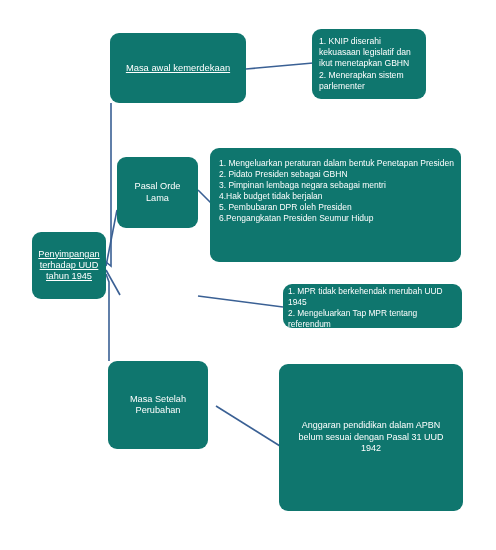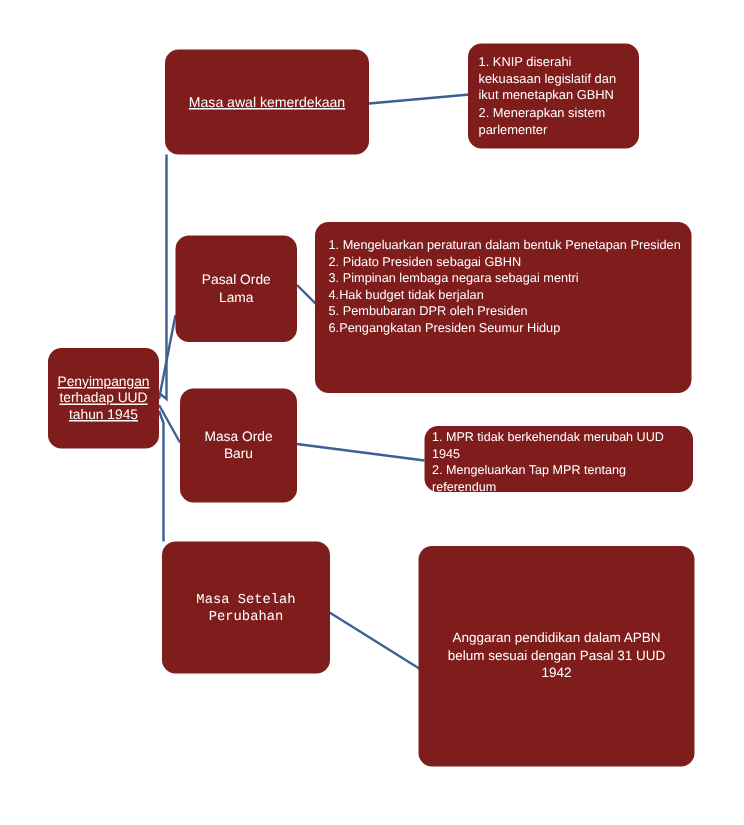--- a/index.html
+++ b/index.html
@@ -21,21 +21,21 @@
   #connectors {
     position: absolute;
     left: 0;
     top: 0;
     width: 496px;
     height: 550px;
     pointer-events: none;
   }
   .node {
     position: absolute;
-    background: #7f1d1d;
+    background: #0f766e;
     color: #ffffff;
     border-radius: 9px;
     box-sizing: border-box;
     display: flex;
     z-index: 2;
   }
   .node .node-text {
     display: block;
     width: 100%;
     white-space: pre-line;
@@ -90,23 +90,22 @@
   #node-ordebaru {
     left: 120px; top: 259px; width: 78px;  height: 76px;
     font-size: 9.2px;
   }
   #node-ordebaru-detail {
     left: 283px; top: 284px; width: 179px; height: 44px;
     font-size: 8.4px;
     padding: 2px 4px 2px 5px;
   }
   #node-setelah {
-    left: 108px; top: 361px; width: 112px; height: 88px;
+    left: 108px; top: 361px; width: 100px; height: 88px;
     font-size: 9.2px;
-    font-family: Liberation Mono, monospace;
   }
   #node-setelah-detail {
     left: 279px; top: 364px; width: 184px; height: 147px;
     font-size: 9.0px;
     padding: 0 10px;
   }
   #node-setelah-detail .node-text {
     text-align: center;
     line-height: 1.30;
   }
@@ -154,23 +153,20 @@
 
   <div class="node listbox" id="node-ordelama-detail">
     <span class="node-text">1. Mengeluarkan peraturan dalam bentuk Penetapan Presiden
 2. Pidato Presiden sebagai GBHN
 3. Pimpinan lembaga negara sebagai mentri
 4.Hak budget tidak berjalan
 5. Pembubaran DPR oleh Presiden
 6.Pengangkatan Presiden Seumur Hidup</span>
   </div>
 
-  <div class="node center" id="node-ordebaru">
-    <span class="node-text">Masa Orde Baru</span>
-  </div>
 
   <div class="node listbox" id="node-ordebaru-detail">
     <span class="node-text">1. MPR tidak berkehendak merubah UUD 1945
 2. Mengeluarkan Tap MPR tentang referendum</span>
   </div>
 
   <div class="node center" id="node-setelah">
     <span class="node-text">Masa Setelah Perubahan</span>
   </div>
 

